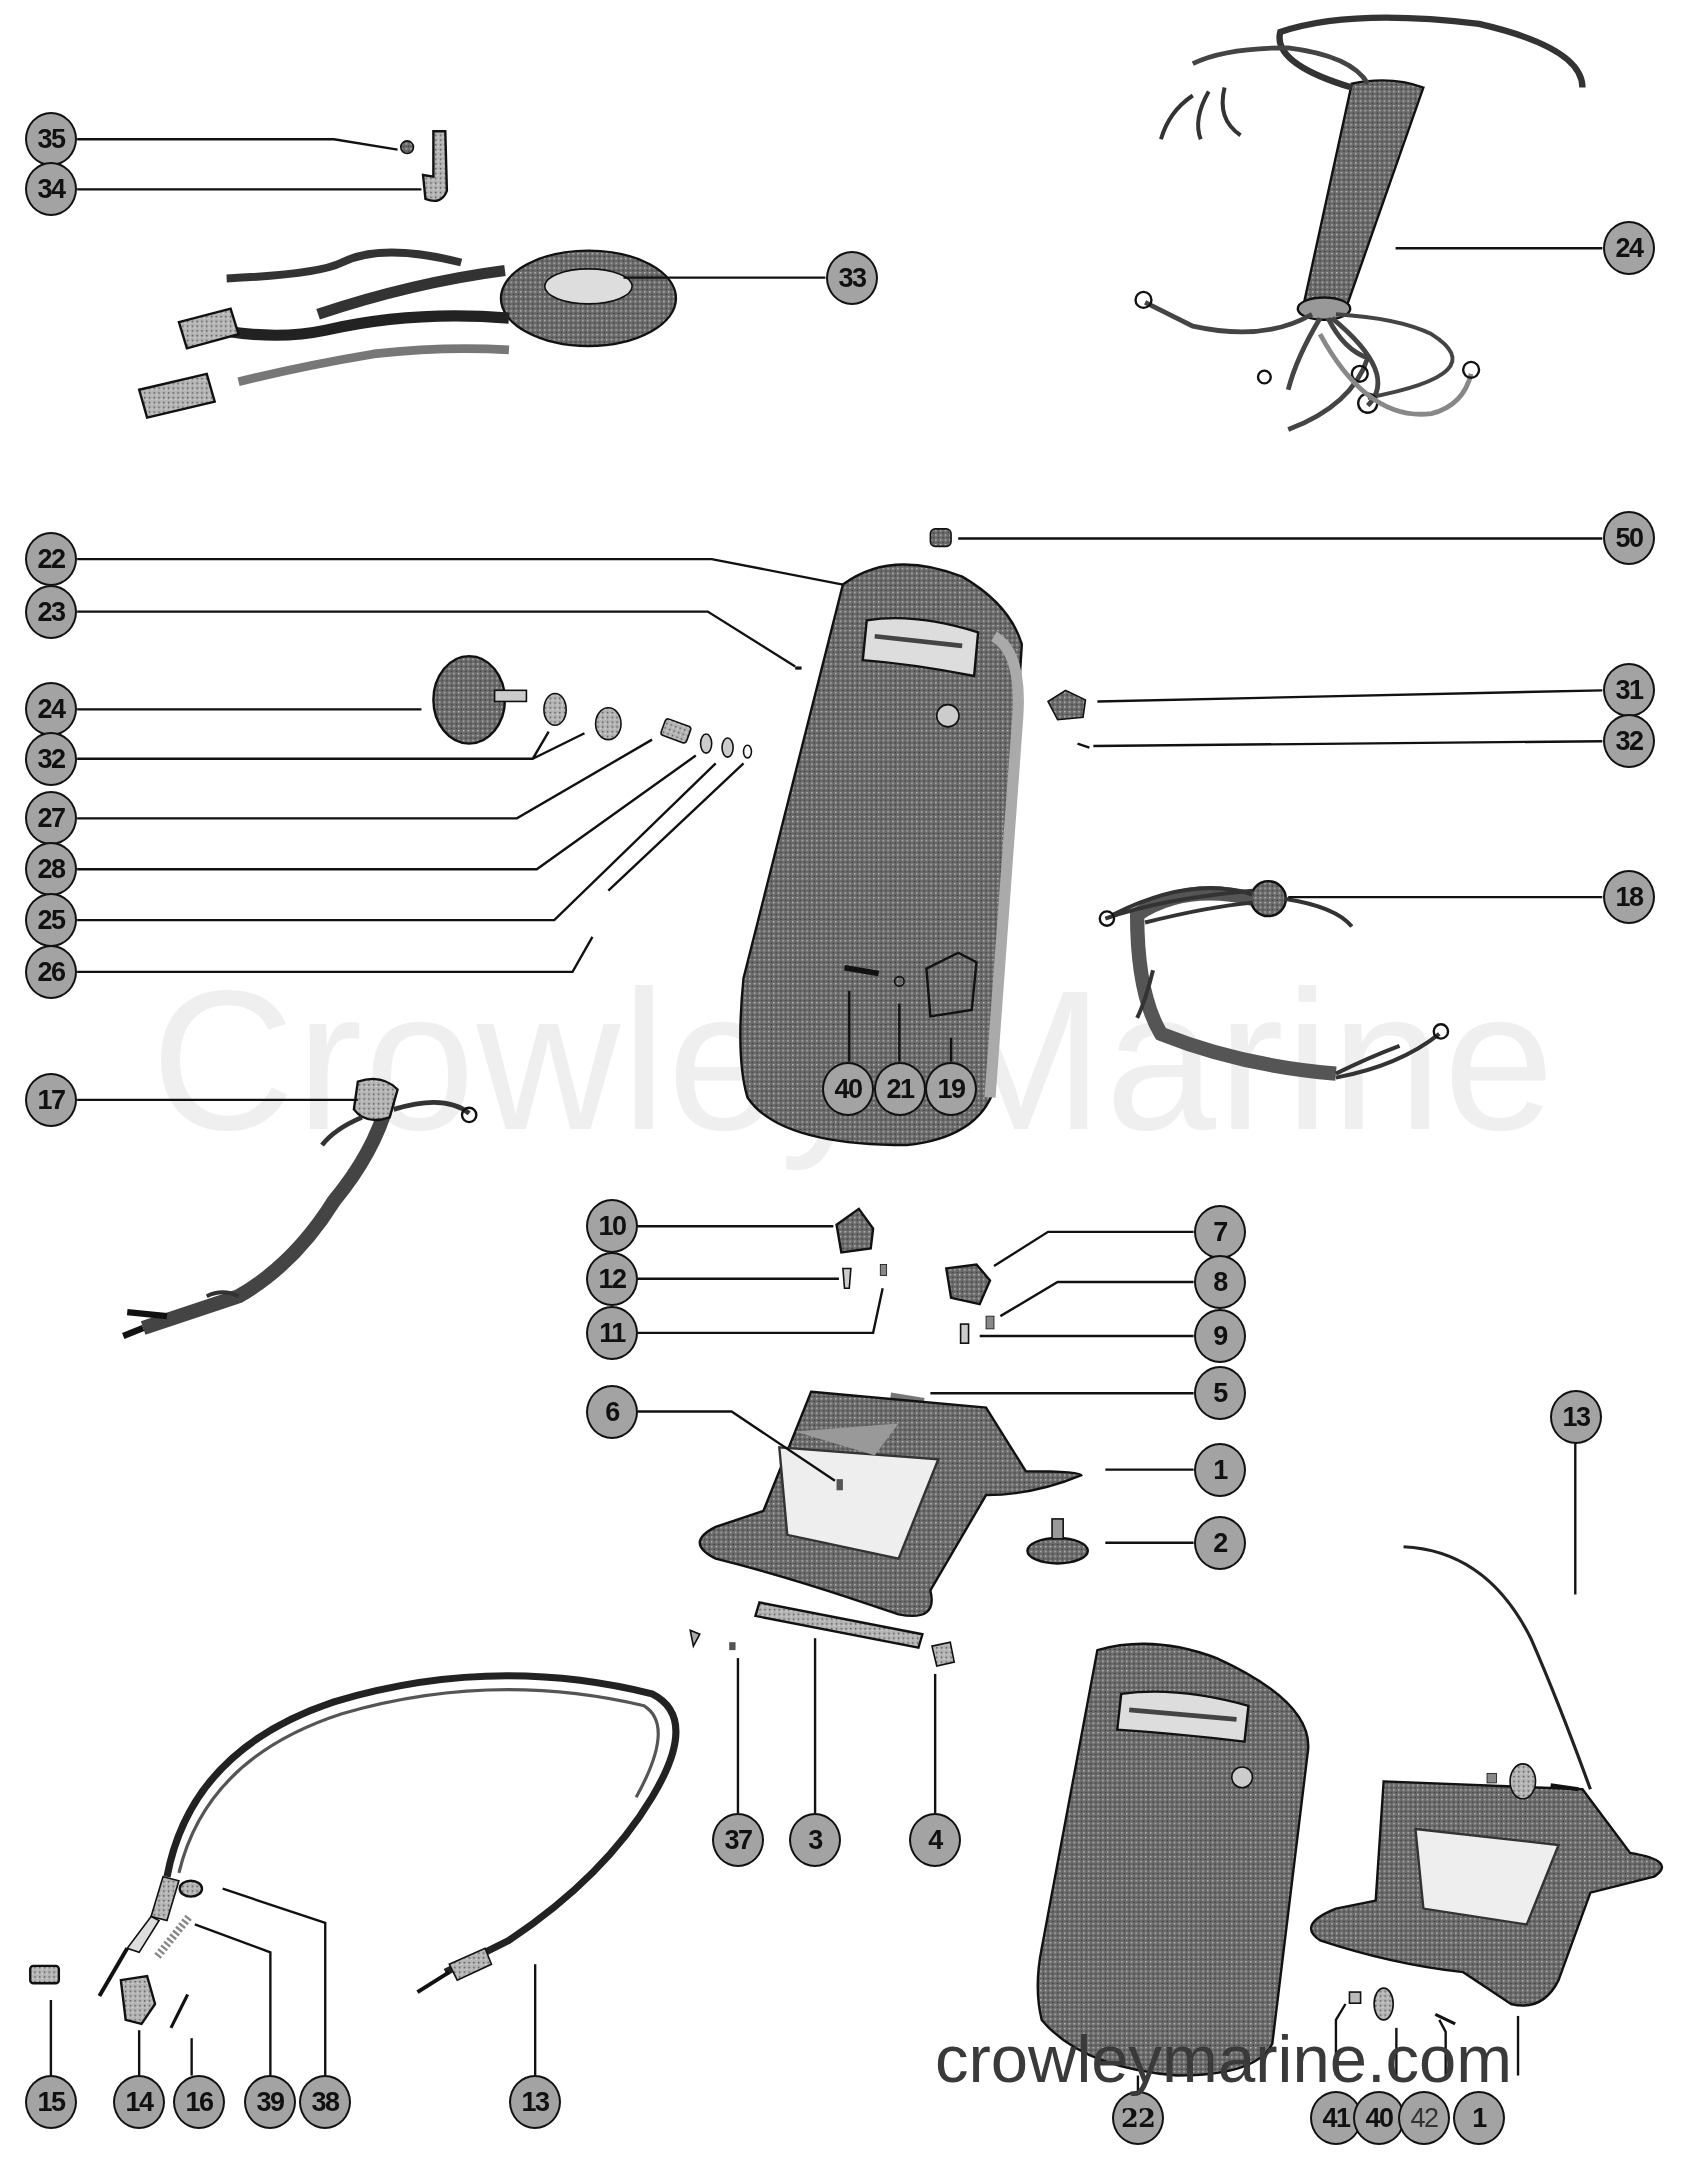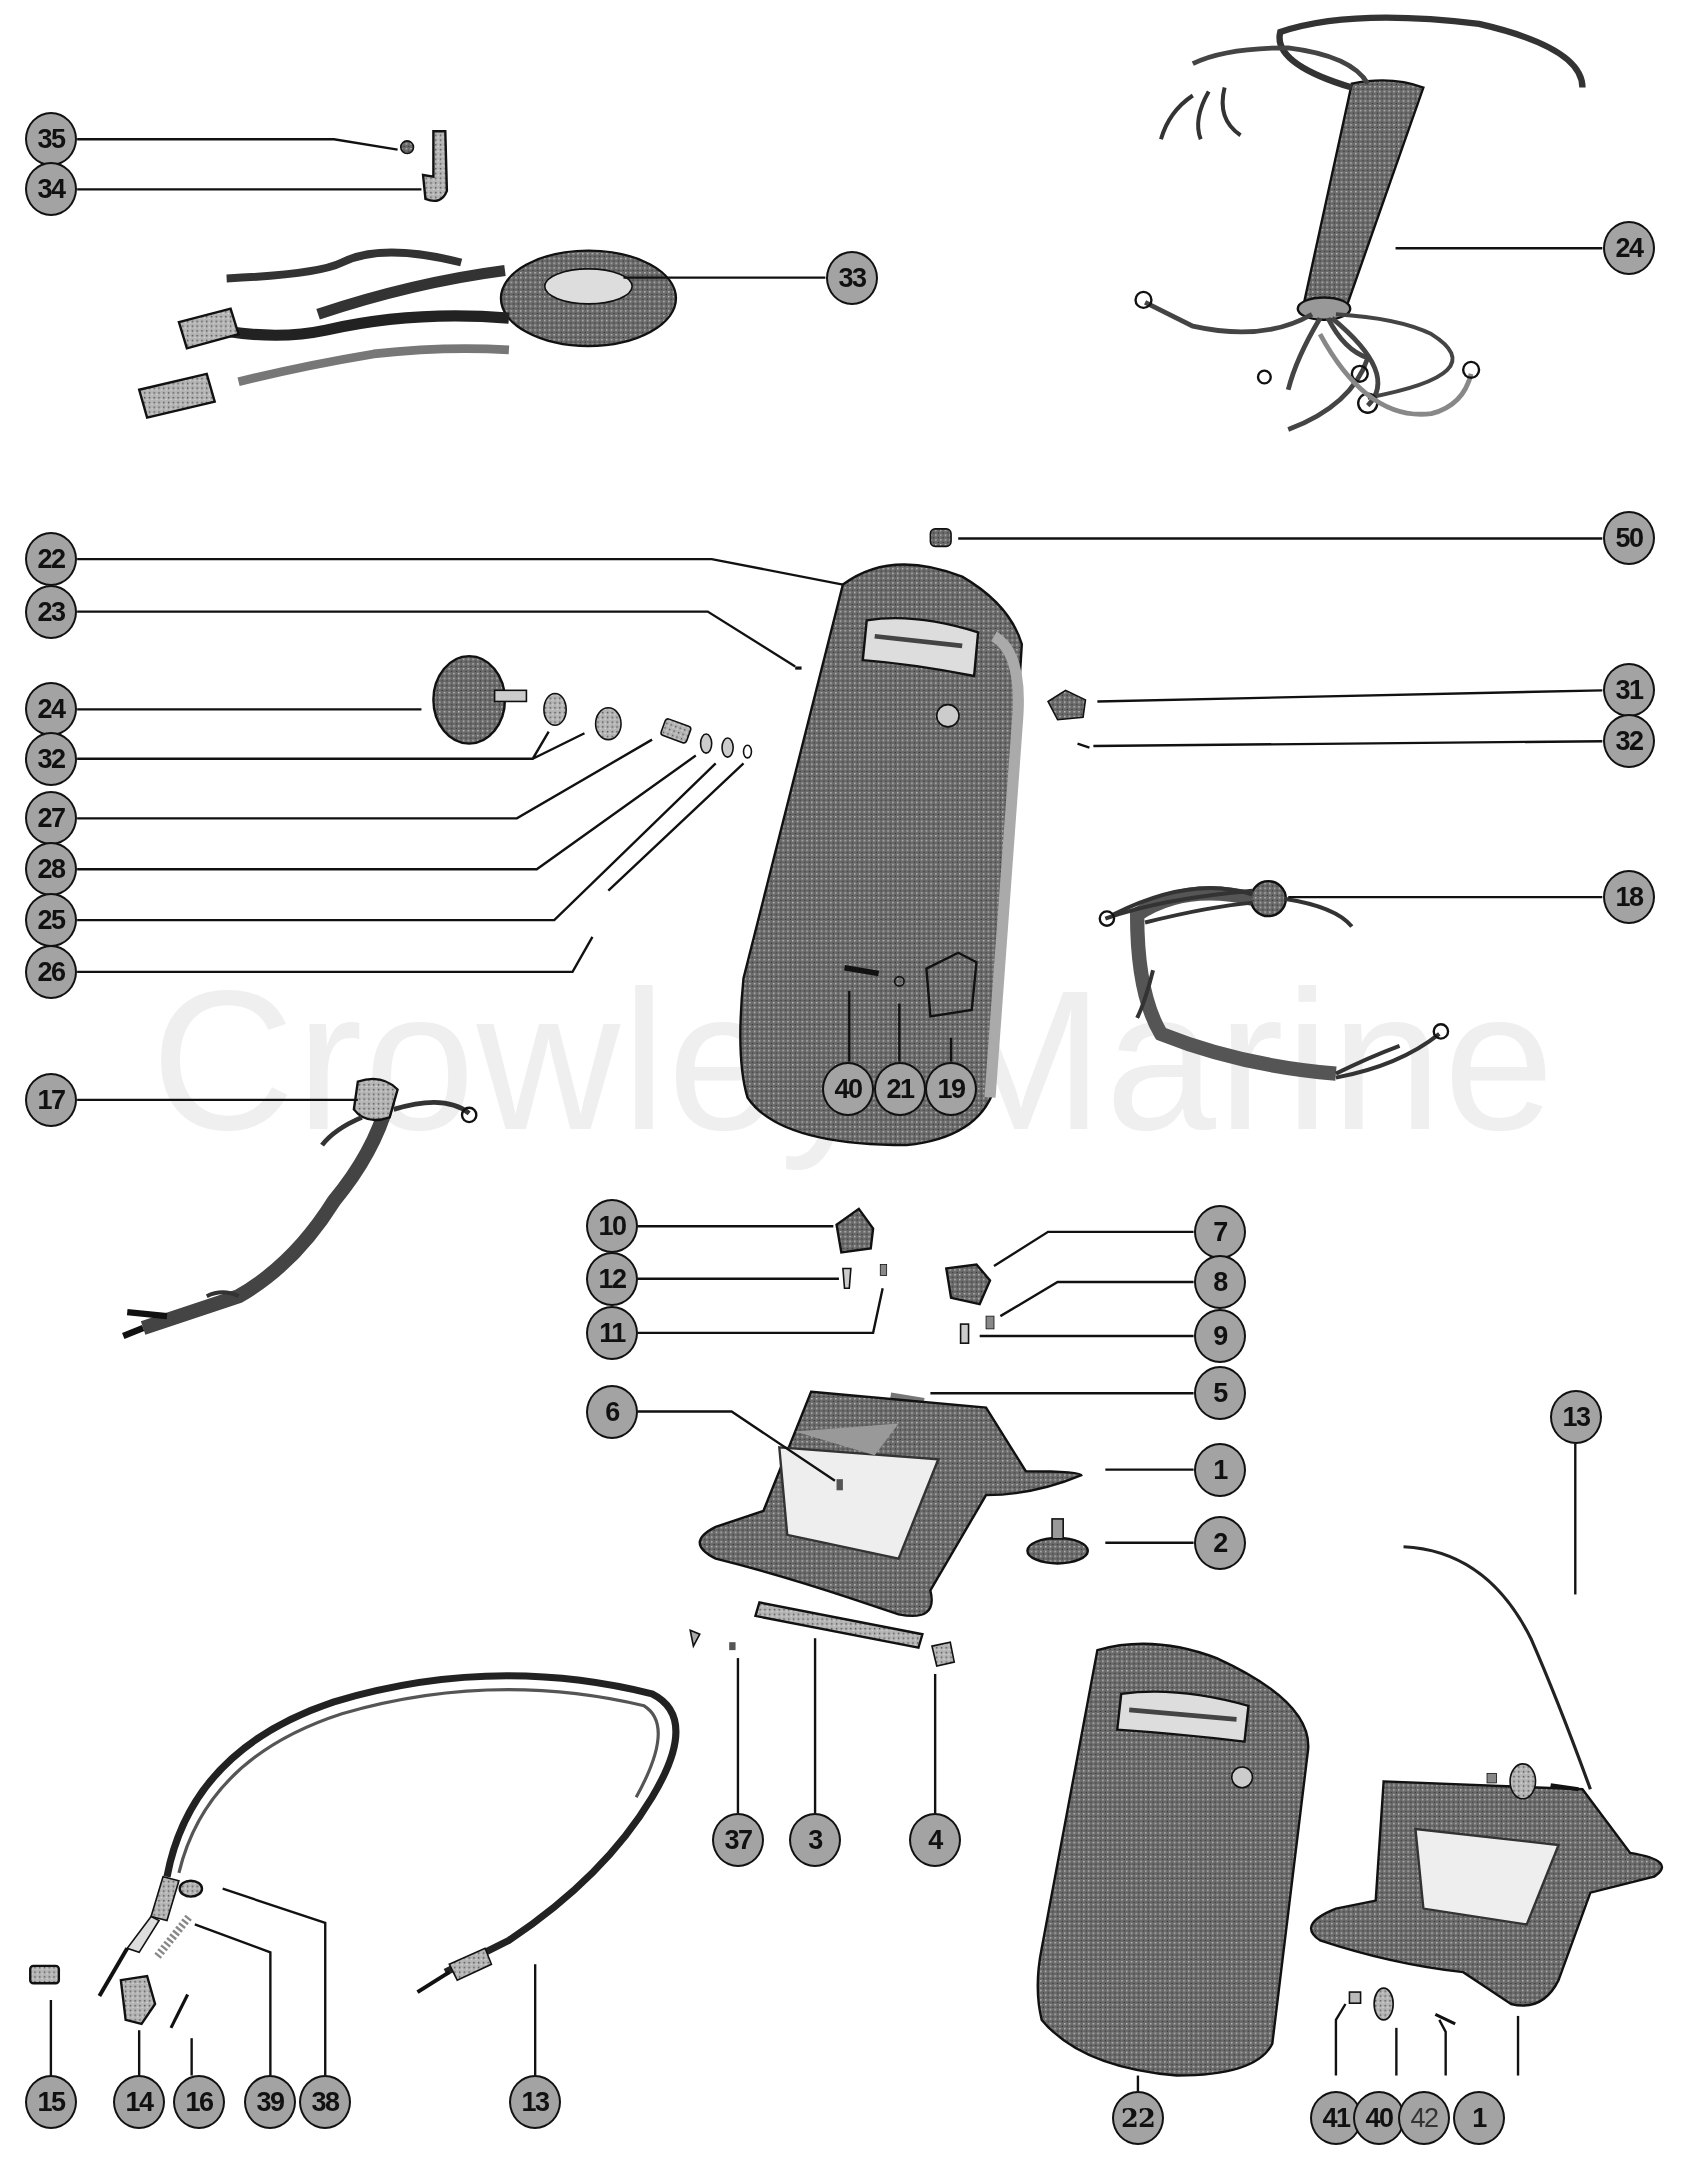--- a/index.html
+++ b/index.html
@@ -381,14 +381,15 @@
   <div class="callout" style="left:199px;top:2102px">16</div>
   <div class="callout" style="left:270px;top:2102px">39</div>
   <div class="callout" style="left:325px;top:2102px">38</div>
   <div class="callout" style="left:535px;top:2102px">13</div>
   <div class="callout serif" style="left:1138px;top:2118px">22</div>
   <div class="callout" style="left:1336px;top:2118px">41</div>
   <div class="callout" style="left:1379px;top:2118px">40</div>
   <div class="callout light" style="left:1424px;top:2118px">42</div>
   <div class="callout" style="left:1479px;top:2118px">1</div>
 
+  <div class="watermark-url">crowleymarine.com</div>
 </div>
 
 
 </body></html>

